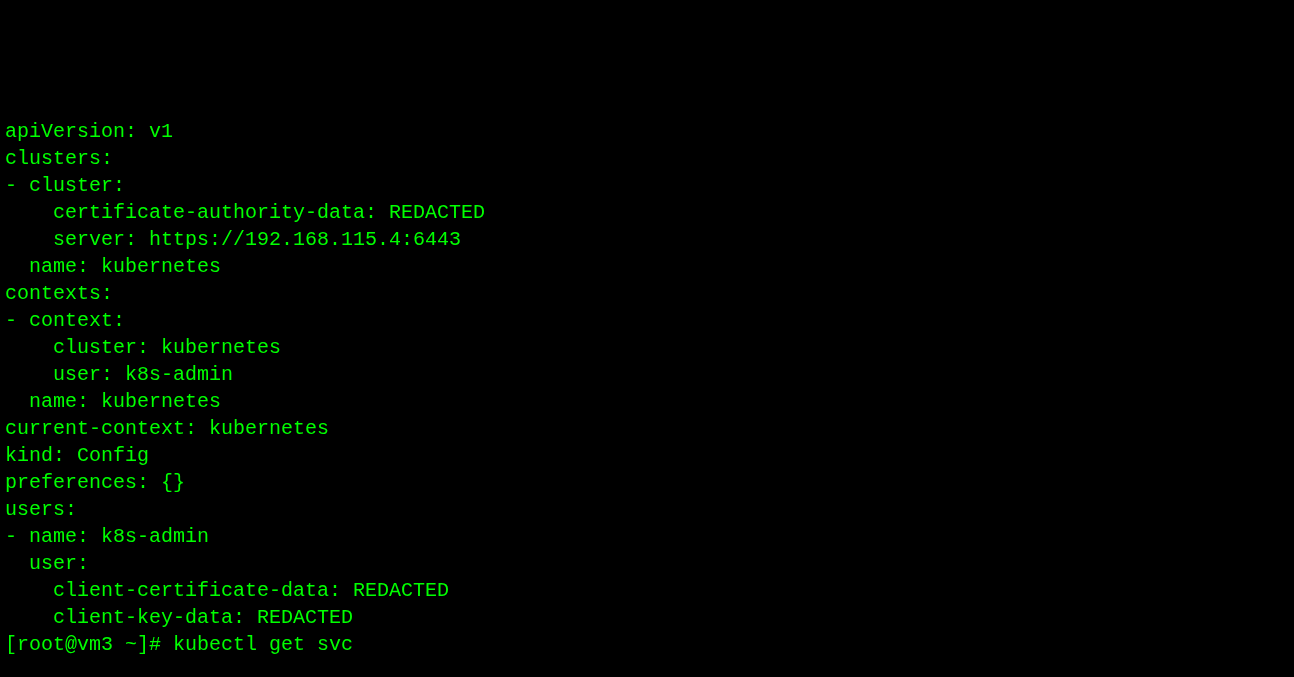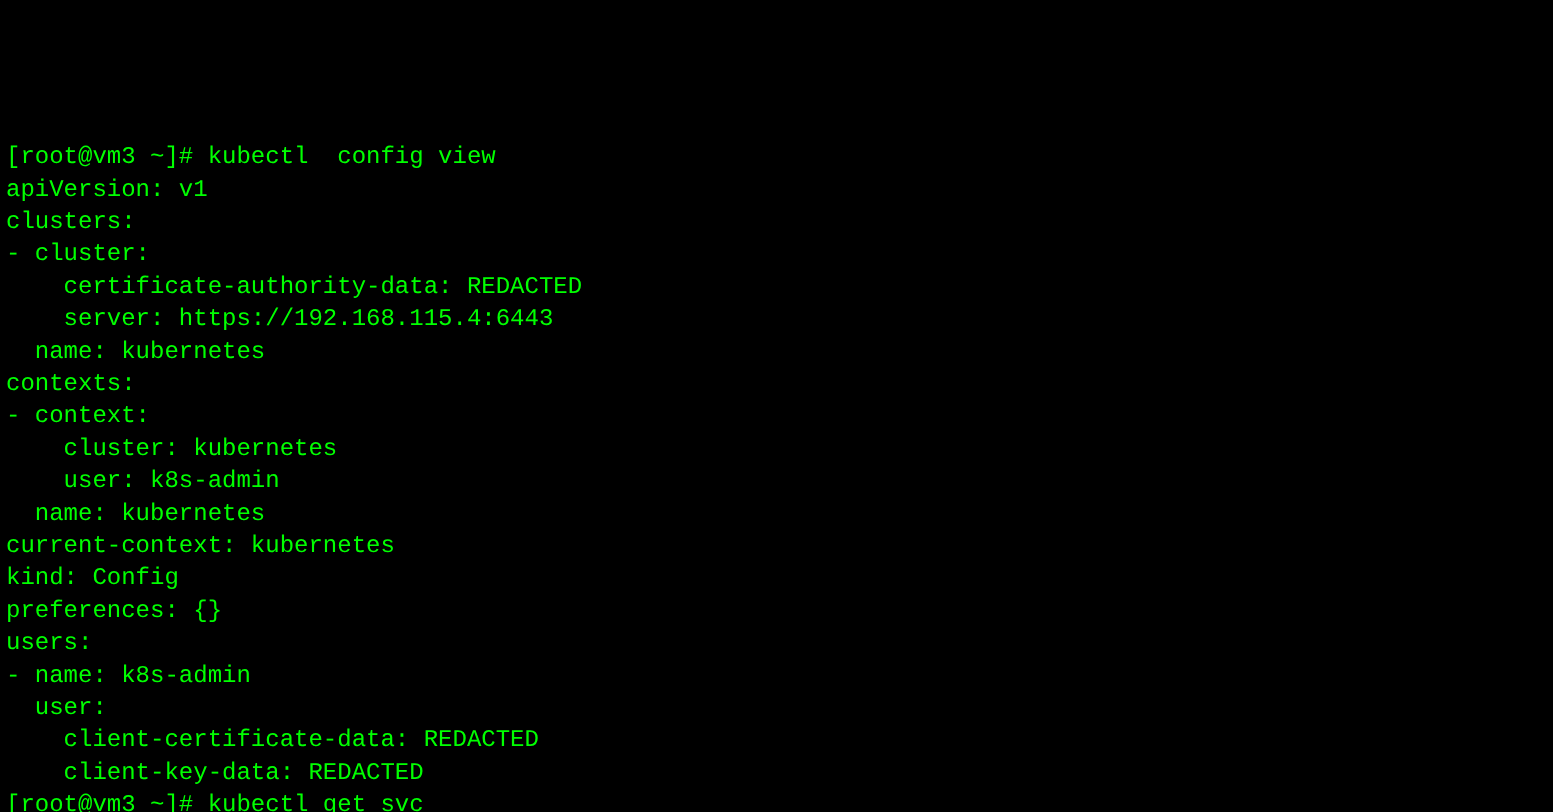--- a/index.html
+++ b/index.html
@@ -21,21 +21,21 @@
     }
     .term-line {
       display: block;
     }
   </style>
 </head>
 <body>
 
 
 
-<div><span class="term-line"><span>[root@vm3 ~]# </span><span>kubectl  config view</span></span><span class="term-line">apiVersion: v1
+<div><span class="term-line">apiVersion: v1
 clusters:
 - cluster:
     certificate-authority-data: REDACTED
     server: https://192.168.115.4:6443
   name: kubernetes
 contexts:
 - context:
     cluster: kubernetes
     user: k8s-admin
   name: kubernetes

